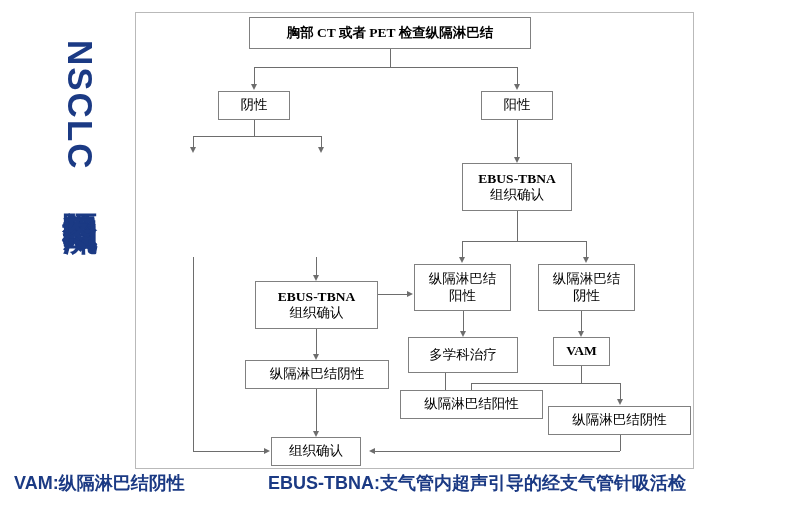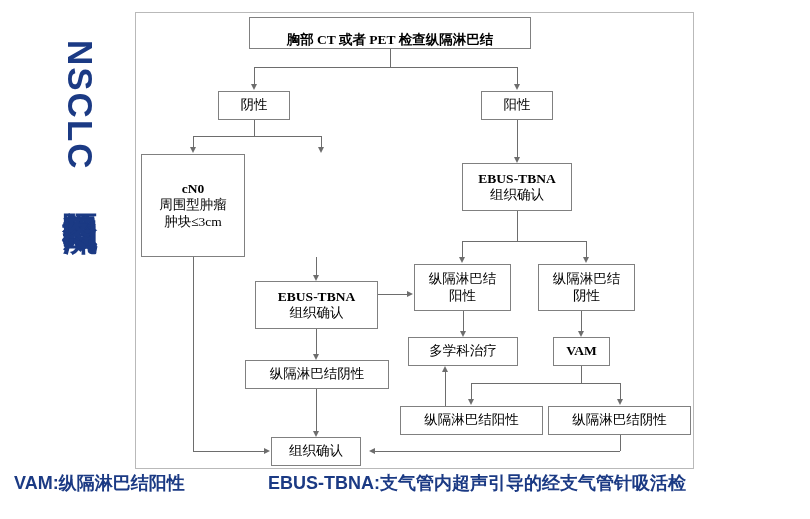--- a/index.html
+++ b/index.html
@@ -98,37 +98,32 @@
 <div id="root">
 
   <div class="side-title">
     <span class="lat">NSCLC</span>
     <span class="gap"></span>
     <span>纵隔分期流程图</span>
   </div>
 
   <div class="frame"></div>
 
-  <div class="box" style="left:249px;top:17px;width:282px;height:32px;justify-content:flex-end;">
+  <div class="box" style="left:249px;top:17px;width:282px;height:32px;">
     <span class="ln bold">胸部 CT 或者 PET 检查纵隔淋巴结</span>
   </div>
 
   <div class="box" style="left:218px;top:91px;width:72px;height:29px;">
     <span class="ln">阴性</span>
   </div>
 
   <div class="box" style="left:481px;top:91px;width:72px;height:29px;">
     <span class="ln">阳性</span>
   </div>
 
-  <div class="box" style="left:141px;top:154px;width:104px;height:103px;">
-    <span class="ln bold">cN0</span>
-    <span class="ln">周围型肿瘤</span>
-    <span class="ln">肿块≤3cm</span>
-  </div>
 
 
   <div class="box" style="left:462px;top:163px;width:110px;height:48px;">
     <span class="ln bold">EBUS-TBNA</span>
     <span class="ln">组织确认</span>
   </div>
 
   <div class="box" style="left:414px;top:264px;width:97px;height:47px;">
     <span class="ln">纵隔淋巴结</span>
     <span class="ln">阳性</span>
@@ -137,33 +132,33 @@
   <div class="box" style="left:538px;top:264px;width:97px;height:47px;">
     <span class="ln">纵隔淋巴结</span>
     <span class="ln">阴性</span>
   </div>
 
   <div class="box" style="left:255px;top:281px;width:123px;height:48px;">
     <span class="ln bold">EBUS-TBNA</span>
     <span class="ln">组织确认</span>
   </div>
 
-  <div class="box" style="left:408px;top:337px;width:110px;height:29px;">
+  <div class="box" style="left:408px;top:337px;width:110px;height:36px;">
     <span class="ln">多学科治疗</span>
   </div>
 
   <div class="box" style="left:553px;top:337px;width:57px;height:29px;">
     <span class="ln bold">VAM</span>
   </div>
 
   <div class="box" style="left:245px;top:360px;width:144px;height:29px;">
     <span class="ln">纵隔淋巴结阴性</span>
   </div>
 
-  <div class="box" style="left:400px;top:406px;width:143px;height:29px;text-align:right;">
+  <div class="box" style="left:400px;top:390px;width:143px;height:29px;text-align:right;">
     <span class="ln">纵隔淋巴结阳性</span>
   </div>
 
   <div class="box" style="left:548px;top:406px;width:143px;height:29px;">
     <span class="ln">纵隔淋巴结阴性</span>
   </div>
 
   <div class="box" style="left:271px;top:437px;width:90px;height:29px;">
     <span class="ln">组织确认</span>
   </div>
@@ -225,17 +220,17 @@
   <div class="arr arr-d" style="left:616.5px;top:399px;"></div>
 
   <div class="v" style="left:445px;top:372px;height:34px;"></div>
   <div class="arr arr-u" style="left:441.5px;top:366px;"></div>
 
   <div class="v" style="left:620px;top:435px;height:16px;"></div>
   <div class="h" style="left:375px;top:451px;width:245px;"></div>
   <div class="arr arr-l" style="left:369px;top:447.5px;"></div>
 
   <div class="footer">
-    <span class="f1">VAM:纵隔淋巴结阳性</span>
+    <span class="f1">VAM:纵隔淋巴结阴性</span>
     <span class="f2">EBUS-TBNA:支气管内超声引导的经支气管针吸活检</span>
   </div>
 
 </div>
 
 </body></html>

